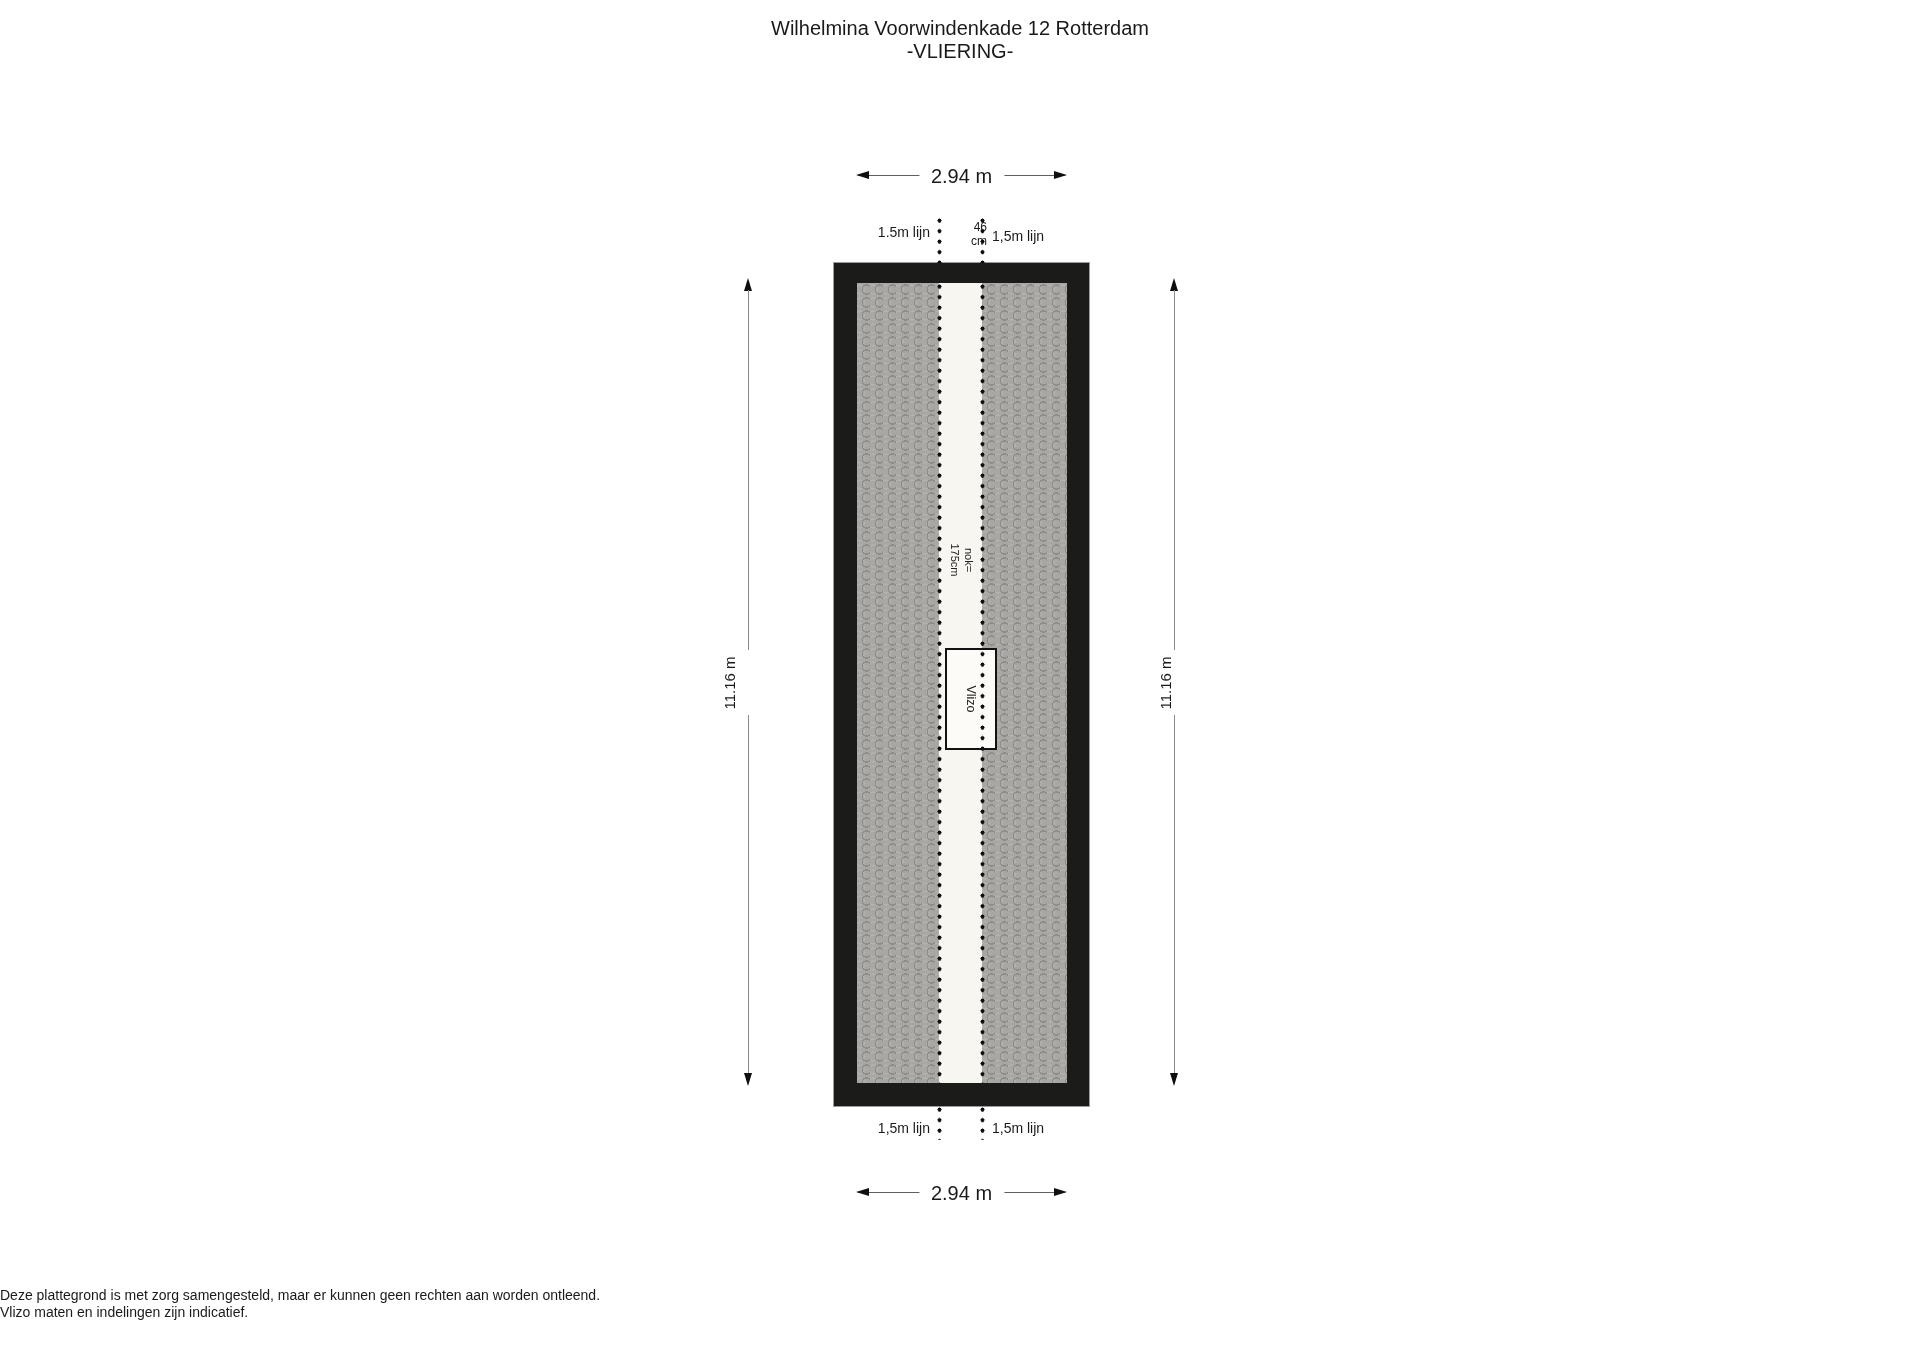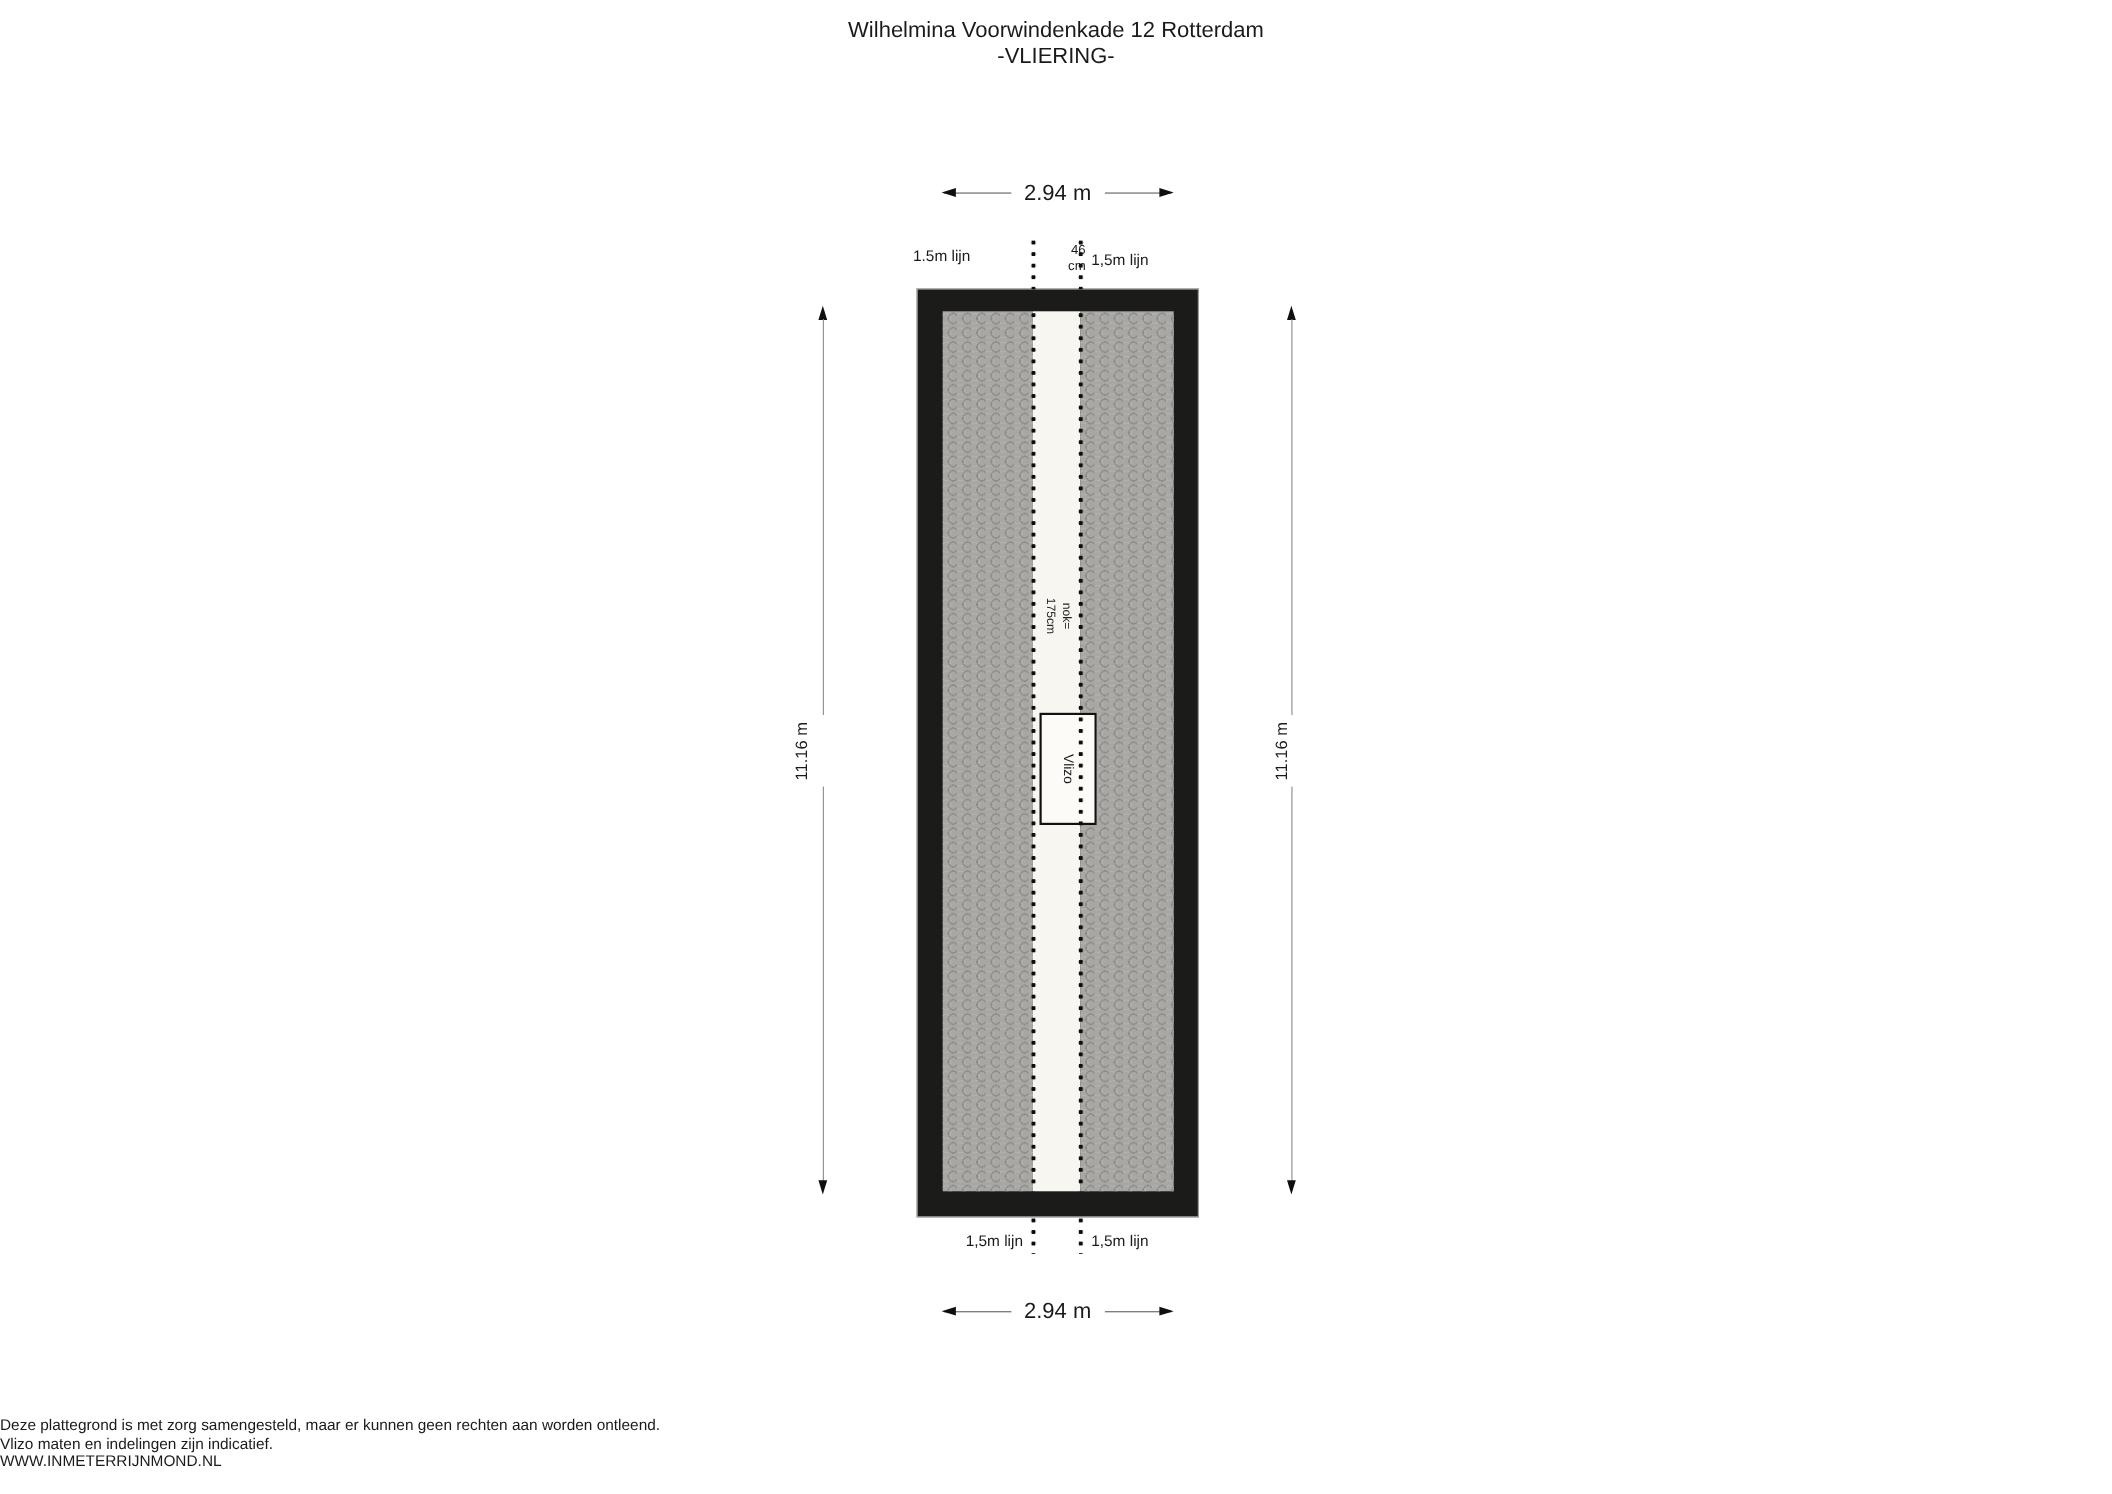--- a/index.html
+++ b/index.html
@@ -74,21 +74,21 @@
     <div class="title-line2">-VLIERING-</div>
   </div>
 
   <div class="abs hdim" style="left:856px;top:167px;width:211px;">
     <span class="hline"></span>
     <span class="ah ah-left"></span>
     <span class="ah ah-right"></span>
     <span class="hlabel">2.94 m</span>
   </div>
 
-  <div class="abs small-label" style="left:830px;top:224px;width:100px;">1.5m lijn</div>
+  <div class="abs small-label" style="left:830px;top:224px;width:100px;text-align:right;">1.5m lijn</div>
   <div class="abs gap-label" style="left:935px;top:220px;width:52px;">
     <div>46</div>
     <div>cm</div>
   </div>
   <div class="abs small-label" style="left:992px;top:228px;">1,5m lijn</div>
 
   <div class="abs dots" style="left:937px;top:217px;height:46px;"></div>
   <div class="abs dots" style="left:980px;top:217px;height:46px;"></div>
   <div class="abs dots" style="left:937px;top:283px;height:800px;"></div>
   <div class="abs dots" style="left:980px;top:283px;height:800px;"></div>
@@ -132,16 +132,15 @@
   <div class="abs hdim" style="left:856px;top:1184px;width:211px;">
     <span class="hline"></span>
     <span class="ah ah-left"></span>
     <span class="ah ah-right"></span>
     <span class="hlabel">2.94 m</span>
   </div>
 
   <div class="abs footer-block">
     <div>Deze plattegrond is met zorg samengesteld, maar er kunnen geen rechten aan worden ontleend.</div>
     <div>Vlizo maten en indelingen zijn indicatief.</div>
-    <div>WWW.INMETERRIJNMOND.NL</div>
   </div>
 
 </div>
 
 </body></html>

